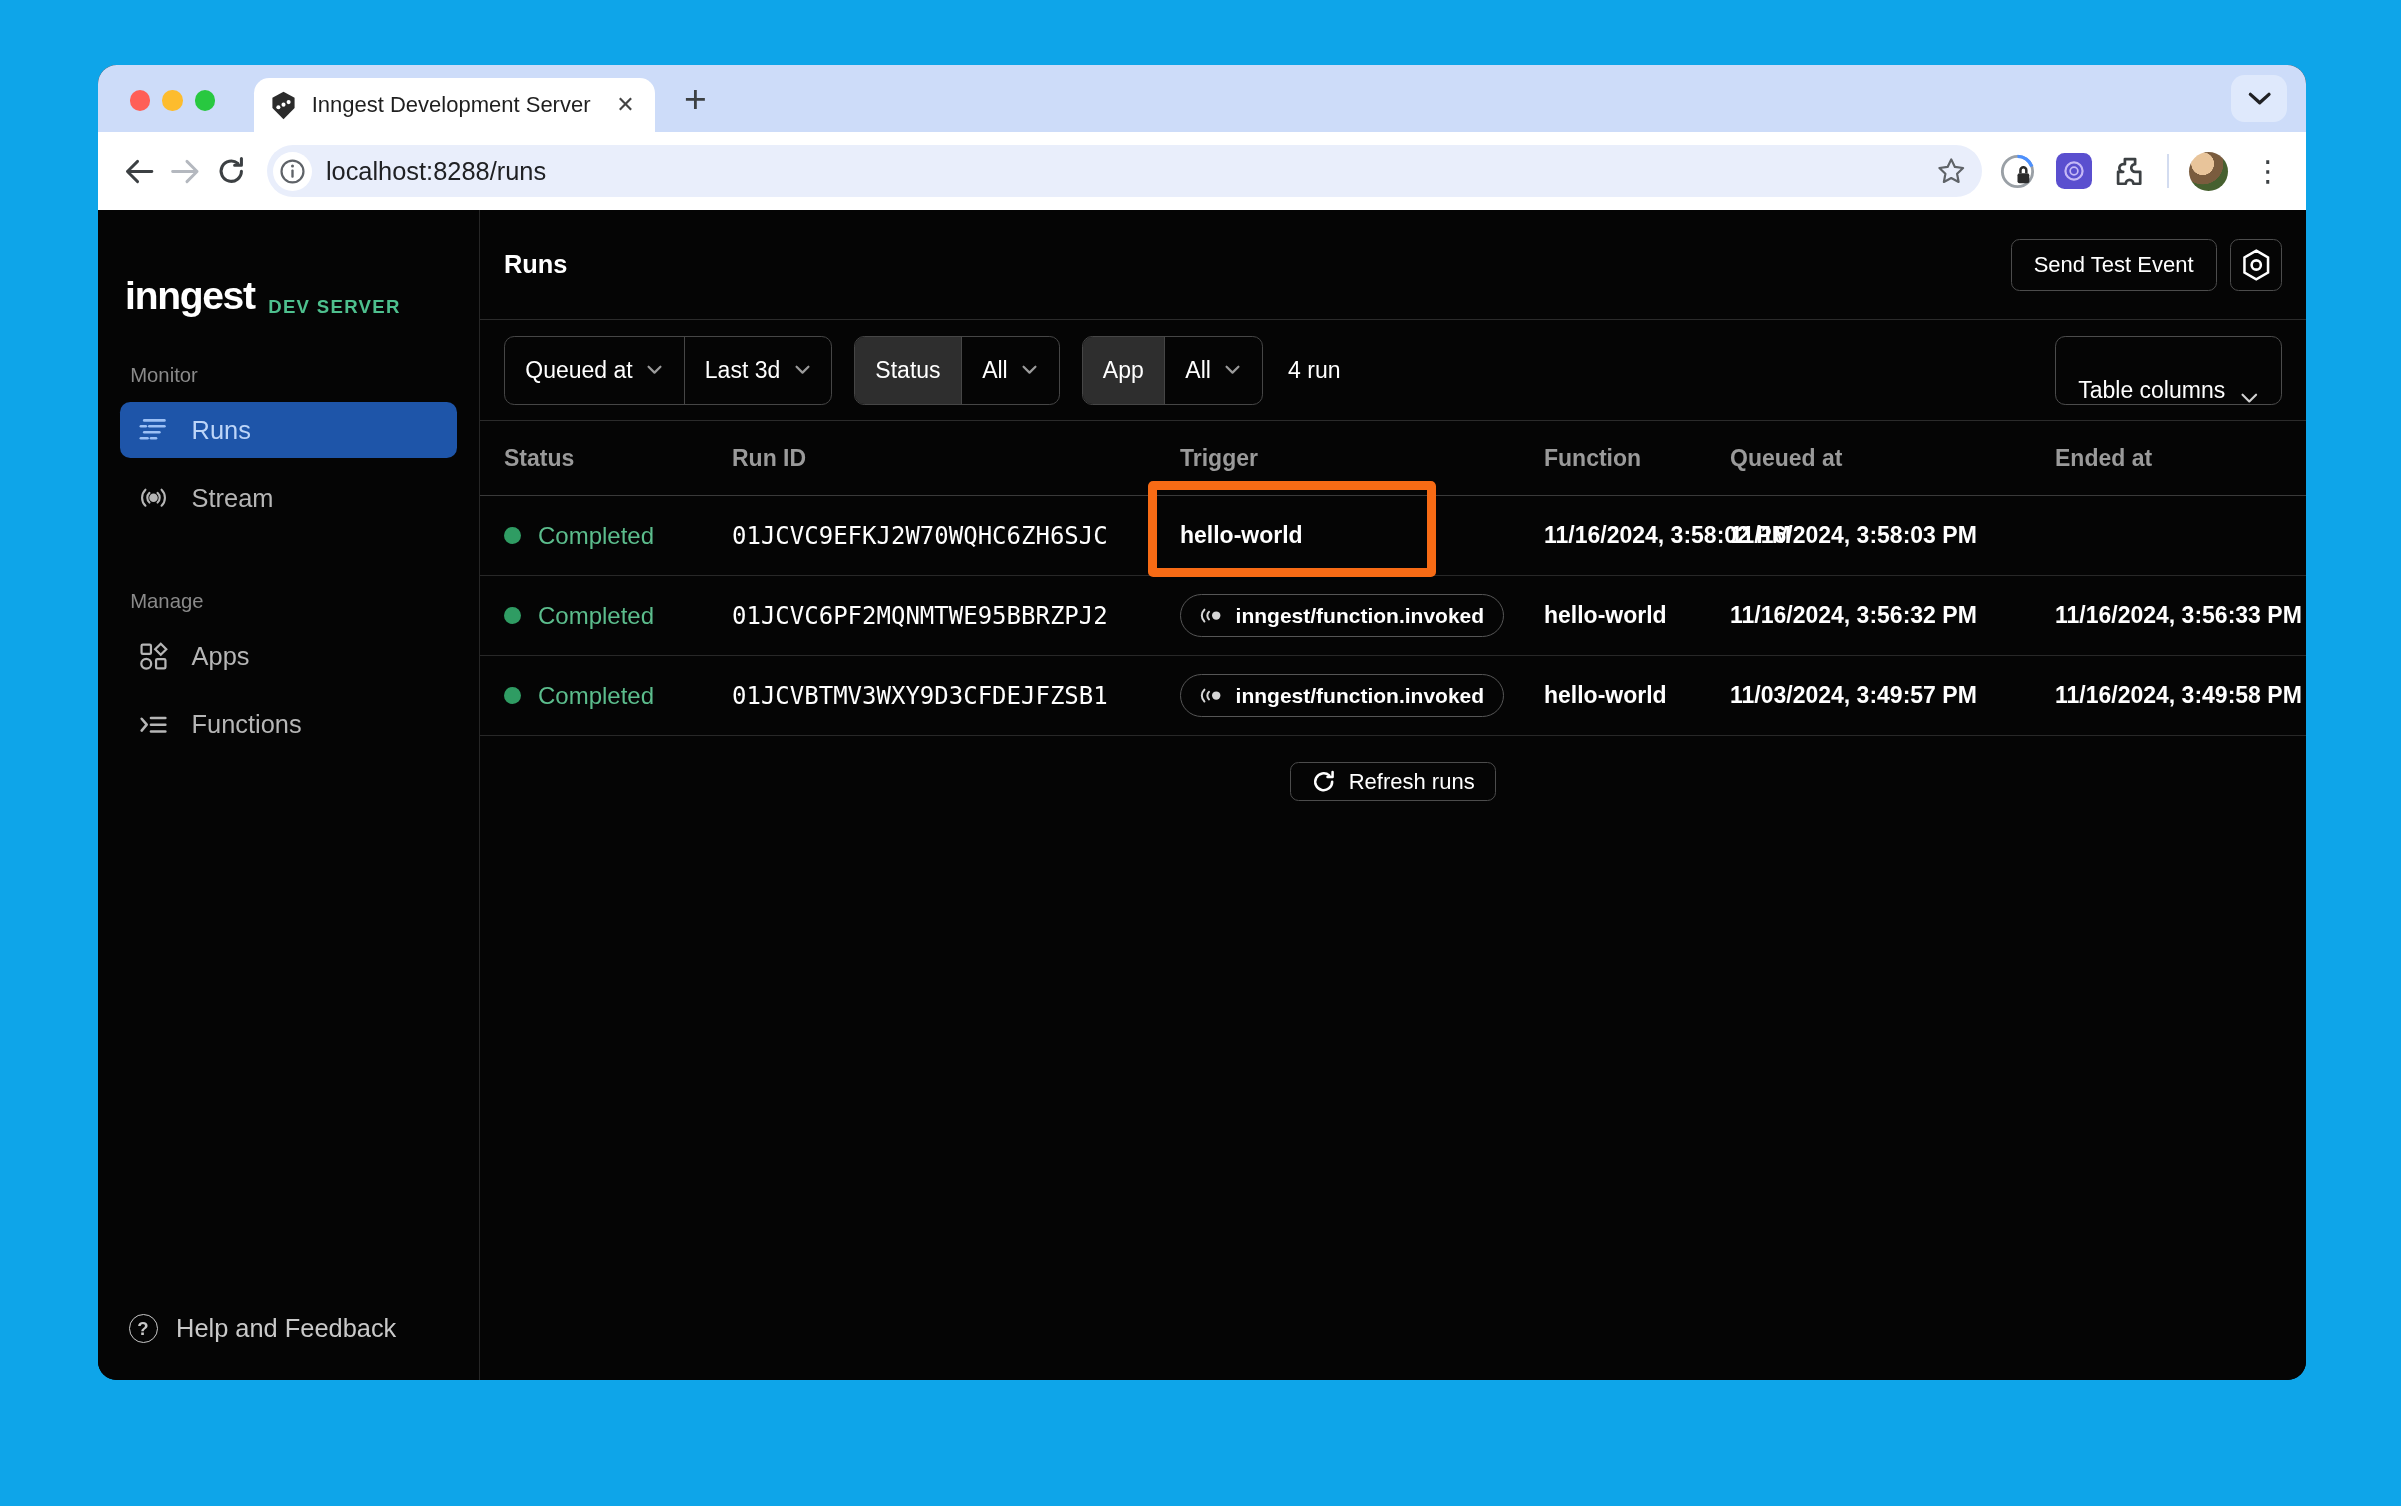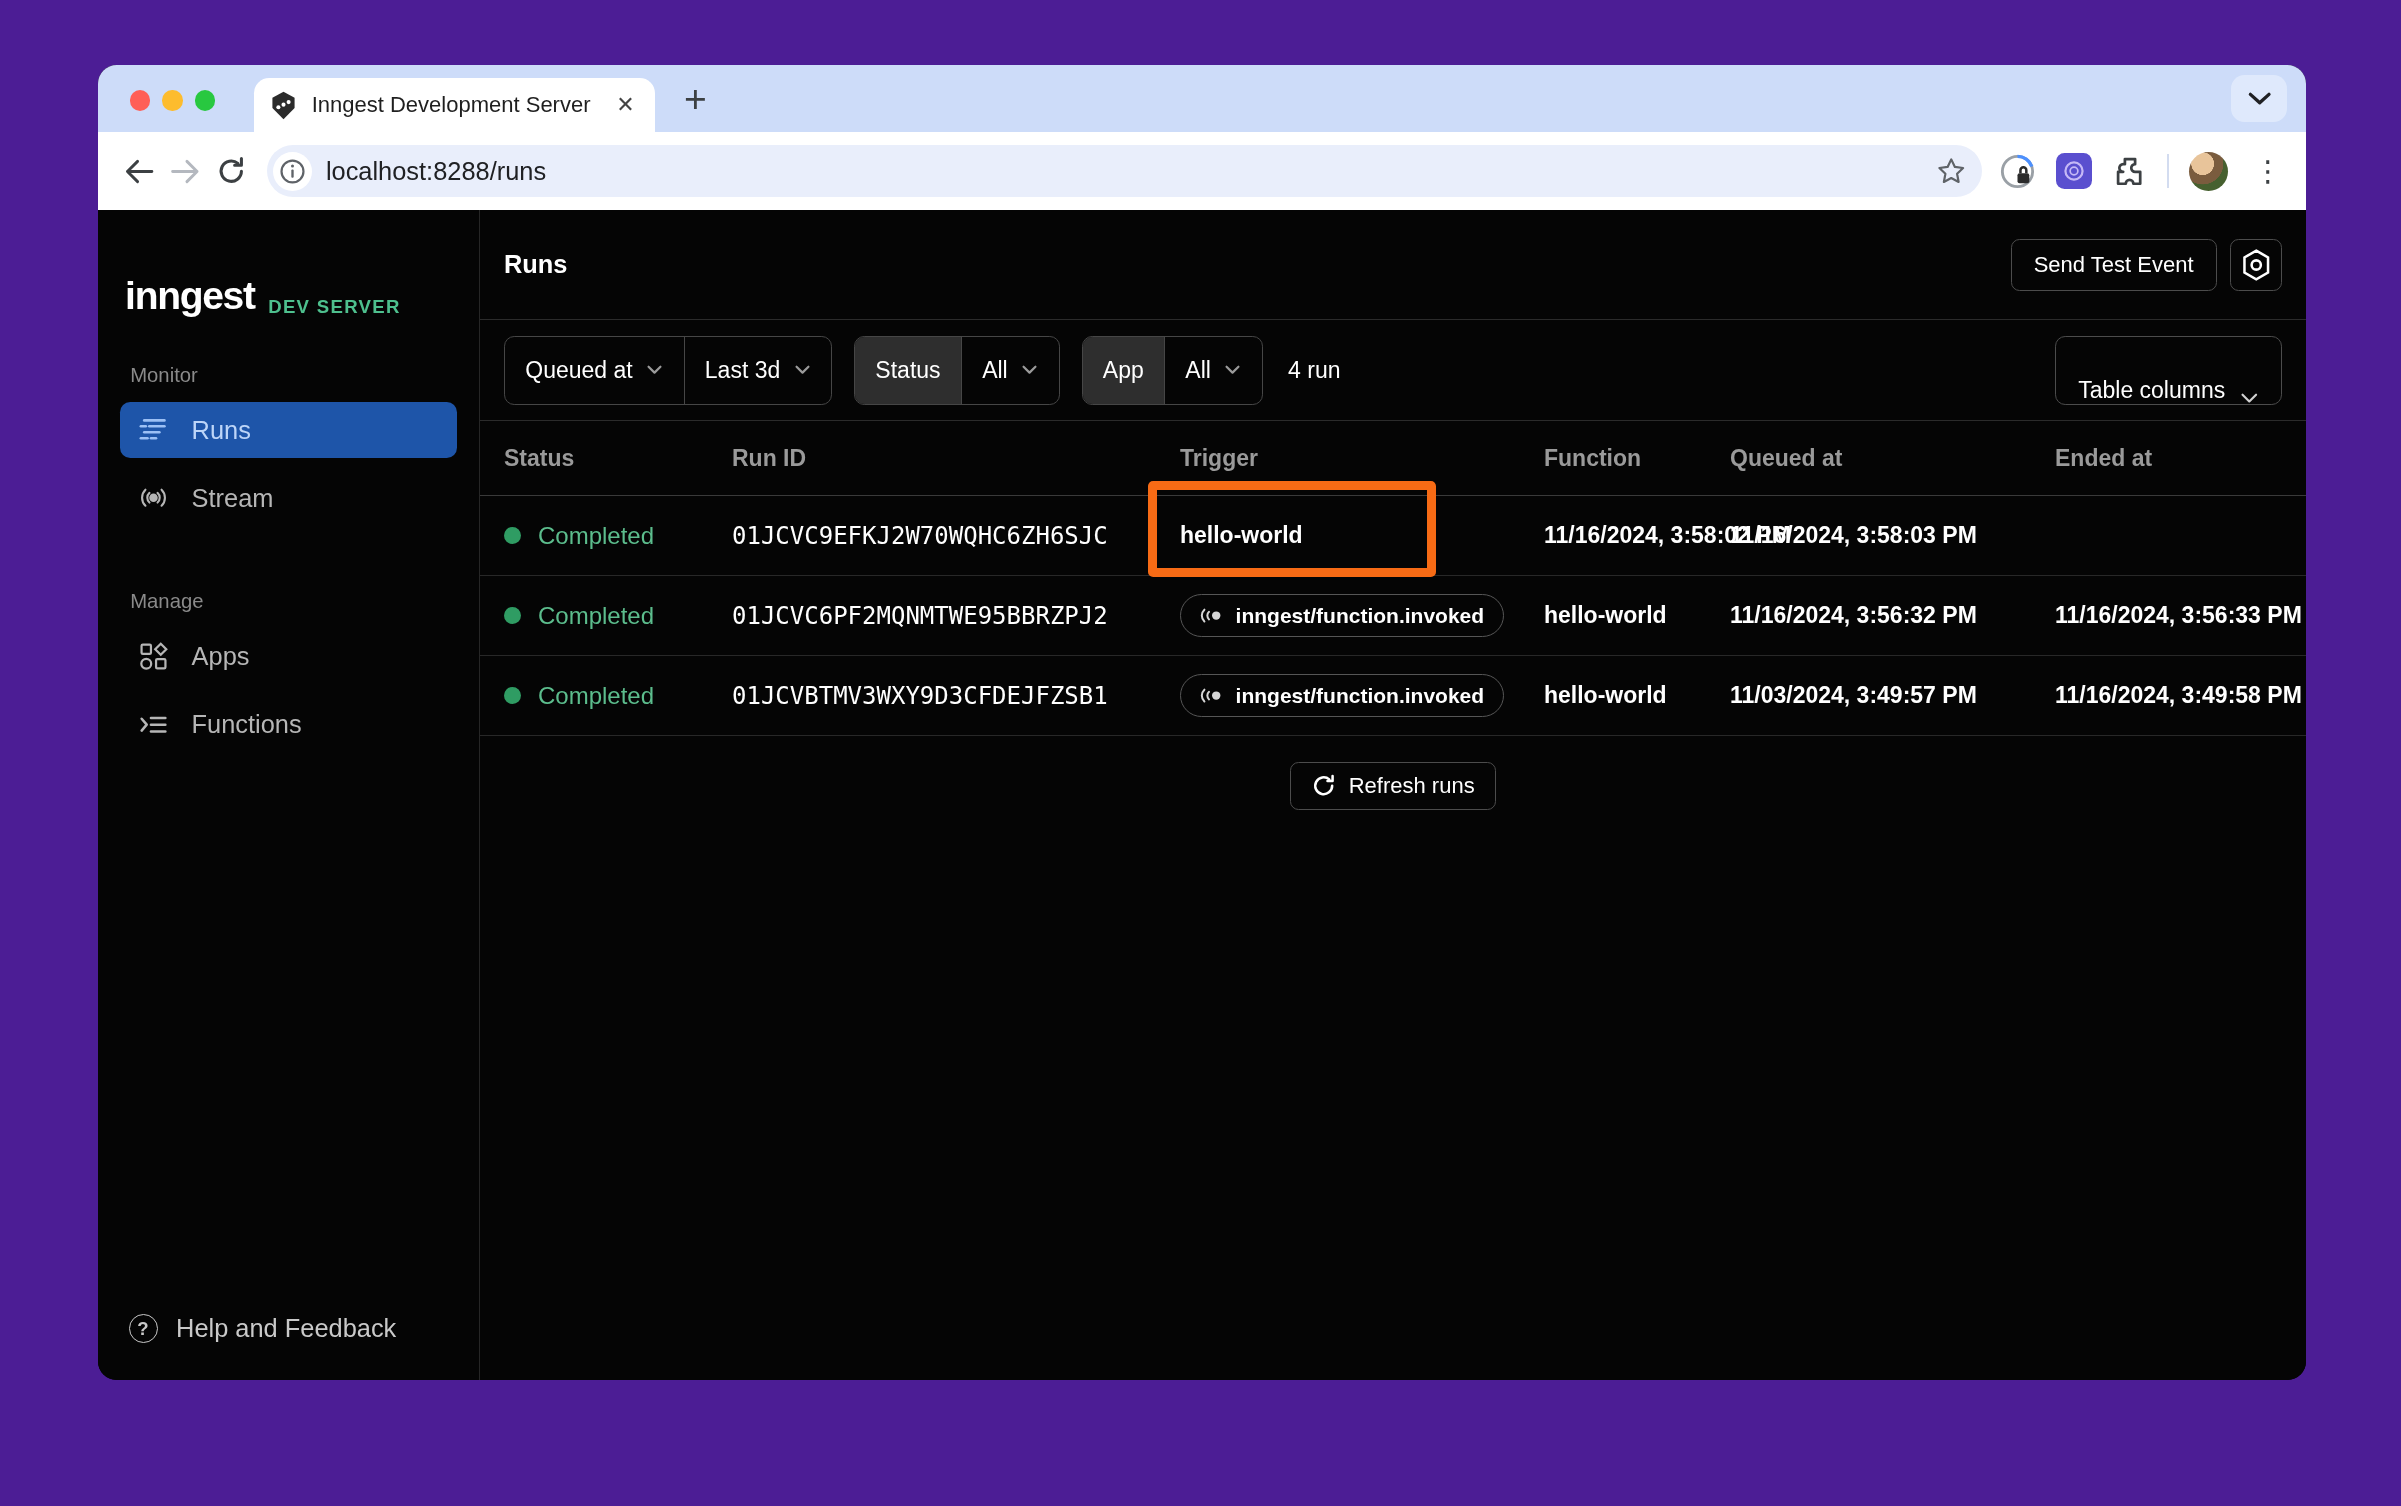--- a/index.html
+++ b/index.html
@@ -1,17 +1,17 @@
 <!DOCTYPE html>
 <html style="font-size:13.5px"><head>
 <meta charset="utf-8">
 <style>
   html,body{margin:0;padding:0;background:#000;}
   *{box-sizing:border-box;}
-  .stage{position:relative;width:2401px;height:1506px;background:#4c1d95;overflow:hidden;
+  .stage{position:relative;width:2401px;height:1506px;background:#0ea5e9;overflow:hidden;
          font-family:"Liberation Sans",sans-serif;}
   .window{position:absolute;left:98px;top:65px;width:2208px;height:1315px;border-radius:18.6px;
           overflow:hidden;display:flex;flex-direction:column;background:#050505;}
 
   
   .tabstrip{height:67px;background:#cddcf9;position:relative;display:flex;align-items:flex-end;flex:none;}
   .traffic{position:absolute;left:32px;top:25.4px;display:flex;gap:12px;}
   .light{width:20.3px;height:20.3px;border-radius:50%;}
   .light.red{background:#ff5f57;}.light.yellow{background:#fdbc2e;}.light.green{background:#28c840;}
   .tab{margin-left:156px;width:401px;height:54px;background:#fff;border-radius:15.2px 15.2px 0 0;
@@ -80,21 +80,21 @@
   .thead{height:75px;flex:none;border-bottom:0.8px solid #3a3a3a;color:#9a9a9a;font-size:23px;font-weight:700;}
   .trow{height:80px;flex:none;border-bottom:0.8px solid #282828;}
   .cell-status{display:flex;align-items:center;gap:17px;}
   .dot{width:17px;height:17px;border-radius:50%;background:#2f9c63;flex:none;}
   .status-text{font-size:24px;color:#5cbd8d;}
   .cell-runid{font-family:"DejaVu Sans Mono","Liberation Mono",monospace;font-size:24px;color:#fff;white-space:nowrap;}
   .badge{display:inline-flex;align-items:center;gap:12px;border:0.8px solid #565656;border-radius:845px;
          padding:8.5px 18.6px;font-size:21px;font-weight:600;color:#fff;white-space:nowrap;}
   .cell-fn,.cell-time{font-size:23px;font-weight:600;color:#fff;white-space:nowrap;}
   .refresh-row{display:flex;justify-content:center;margin-top:26px;}
-  .refresh-btn{height:48px;border:0.8px solid #4c4c4c;border-radius:8.5px;display:flex;align-items:center;
+  .refresh-btn{height:39px;border:0.8px solid #4c4c4c;border-radius:8.5px;display:flex;align-items:center;
                gap:12px;padding:0 20.3px;font-size:22px;color:#fff;background:transparent;}
   .annotation{position:absolute;left:668px;top:271px;width:288px;height:96px;border:9.3px solid #f76b15;
               border-radius:5.1px;pointer-events:none;}
   svg{display:block;}
 </style>
 </head>
 <body>
 
 <div class="stage">
   <div class="window">

